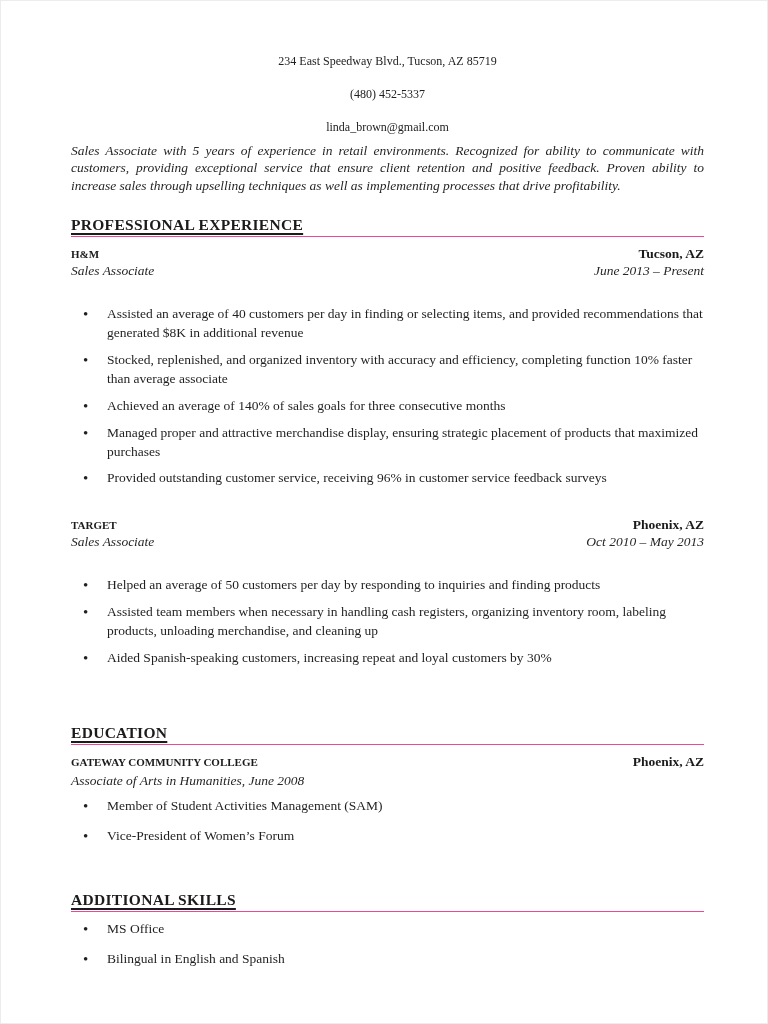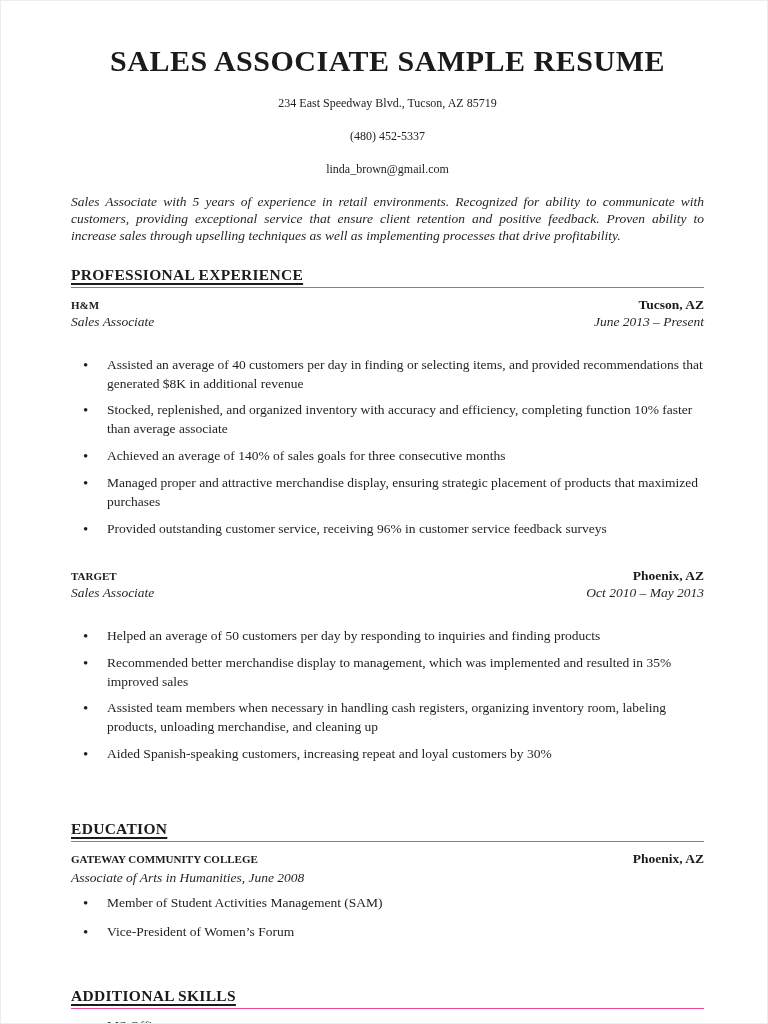--- a/index.html
+++ b/index.html
@@ -26,21 +26,21 @@
   }
   .contact-line {
     font-size:12px;
     line-height:14px;
     margin-top:19px;
     color:#222;
   }
   .contact-line:first-of-type { margin-top:9px; }
   
   .summary {
-    margin-top:17px;
+    margin-top:8px;
     font-style:italic;
     font-size:13.5px;
     line-height:1.28;
     text-align:justify;
     color:#262626;
   }
   
   .section-heading {
     margin-top:22px;
     border-bottom:1px solid #ec4899;
@@ -90,21 +90,20 @@
   }
   .gap-md { height:12px; }
   .gap-lg { height:26px; }
 </style>
 </head>
 <body>
 
 <div class="page">
 
   <div class="doc-header">
-    <div class="doc-title">SALES ASSOCIATE SAMPLE RESUME</div>
     <div class="contact-line">234 East Speedway Blvd., Tucson, AZ 85719</div>
     <div class="contact-line">(480) 452-5337</div>
     <div class="contact-line">linda_brown@gmail.com</div>
   </div>
 
   <p class="summary">Sales Associate with 5 years of experience in retail environments. Recognized for ability to communicate with customers, providing exceptional service that ensure client retention and positive feedback. Proven ability to increase sales through upselling techniques as well as implementing processes that drive profitability.</p>
 
   <div class="section-heading">
     <span>PROFESSIONAL EXPERIENCE</span>
   </div>
@@ -130,21 +129,20 @@
   <div class="job-header row-split">
     <span class="org">TARGET</span>
     <span class="loc">Phoenix, AZ</span>
   </div>
   <div class="role-row row-split">
     <span class="role">Sales Associate</span>
     <span class="dates">Oct 2010 – May 2013</span>
   </div>
   <ul class="bullets">
     <li>Helped an average of 50 customers per day by responding to inquiries and finding products</li>
-    <li>Recommended better merchandise display to management, which was implemented and resulted in 35% improved sales</li>
     <li>Assisted team members when necessary in handling cash registers, organizing inventory room, labeling products, unloading merchandise, and cleaning up</li>
     <li>Aided Spanish-speaking customers, increasing repeat and loyal customers by 30%</li>
   </ul>
 
   <div class="gap-lg"></div>
 
   <div class="section-heading">
     <span>EDUCATION</span>
   </div>
   <div class="job-header row-split">

